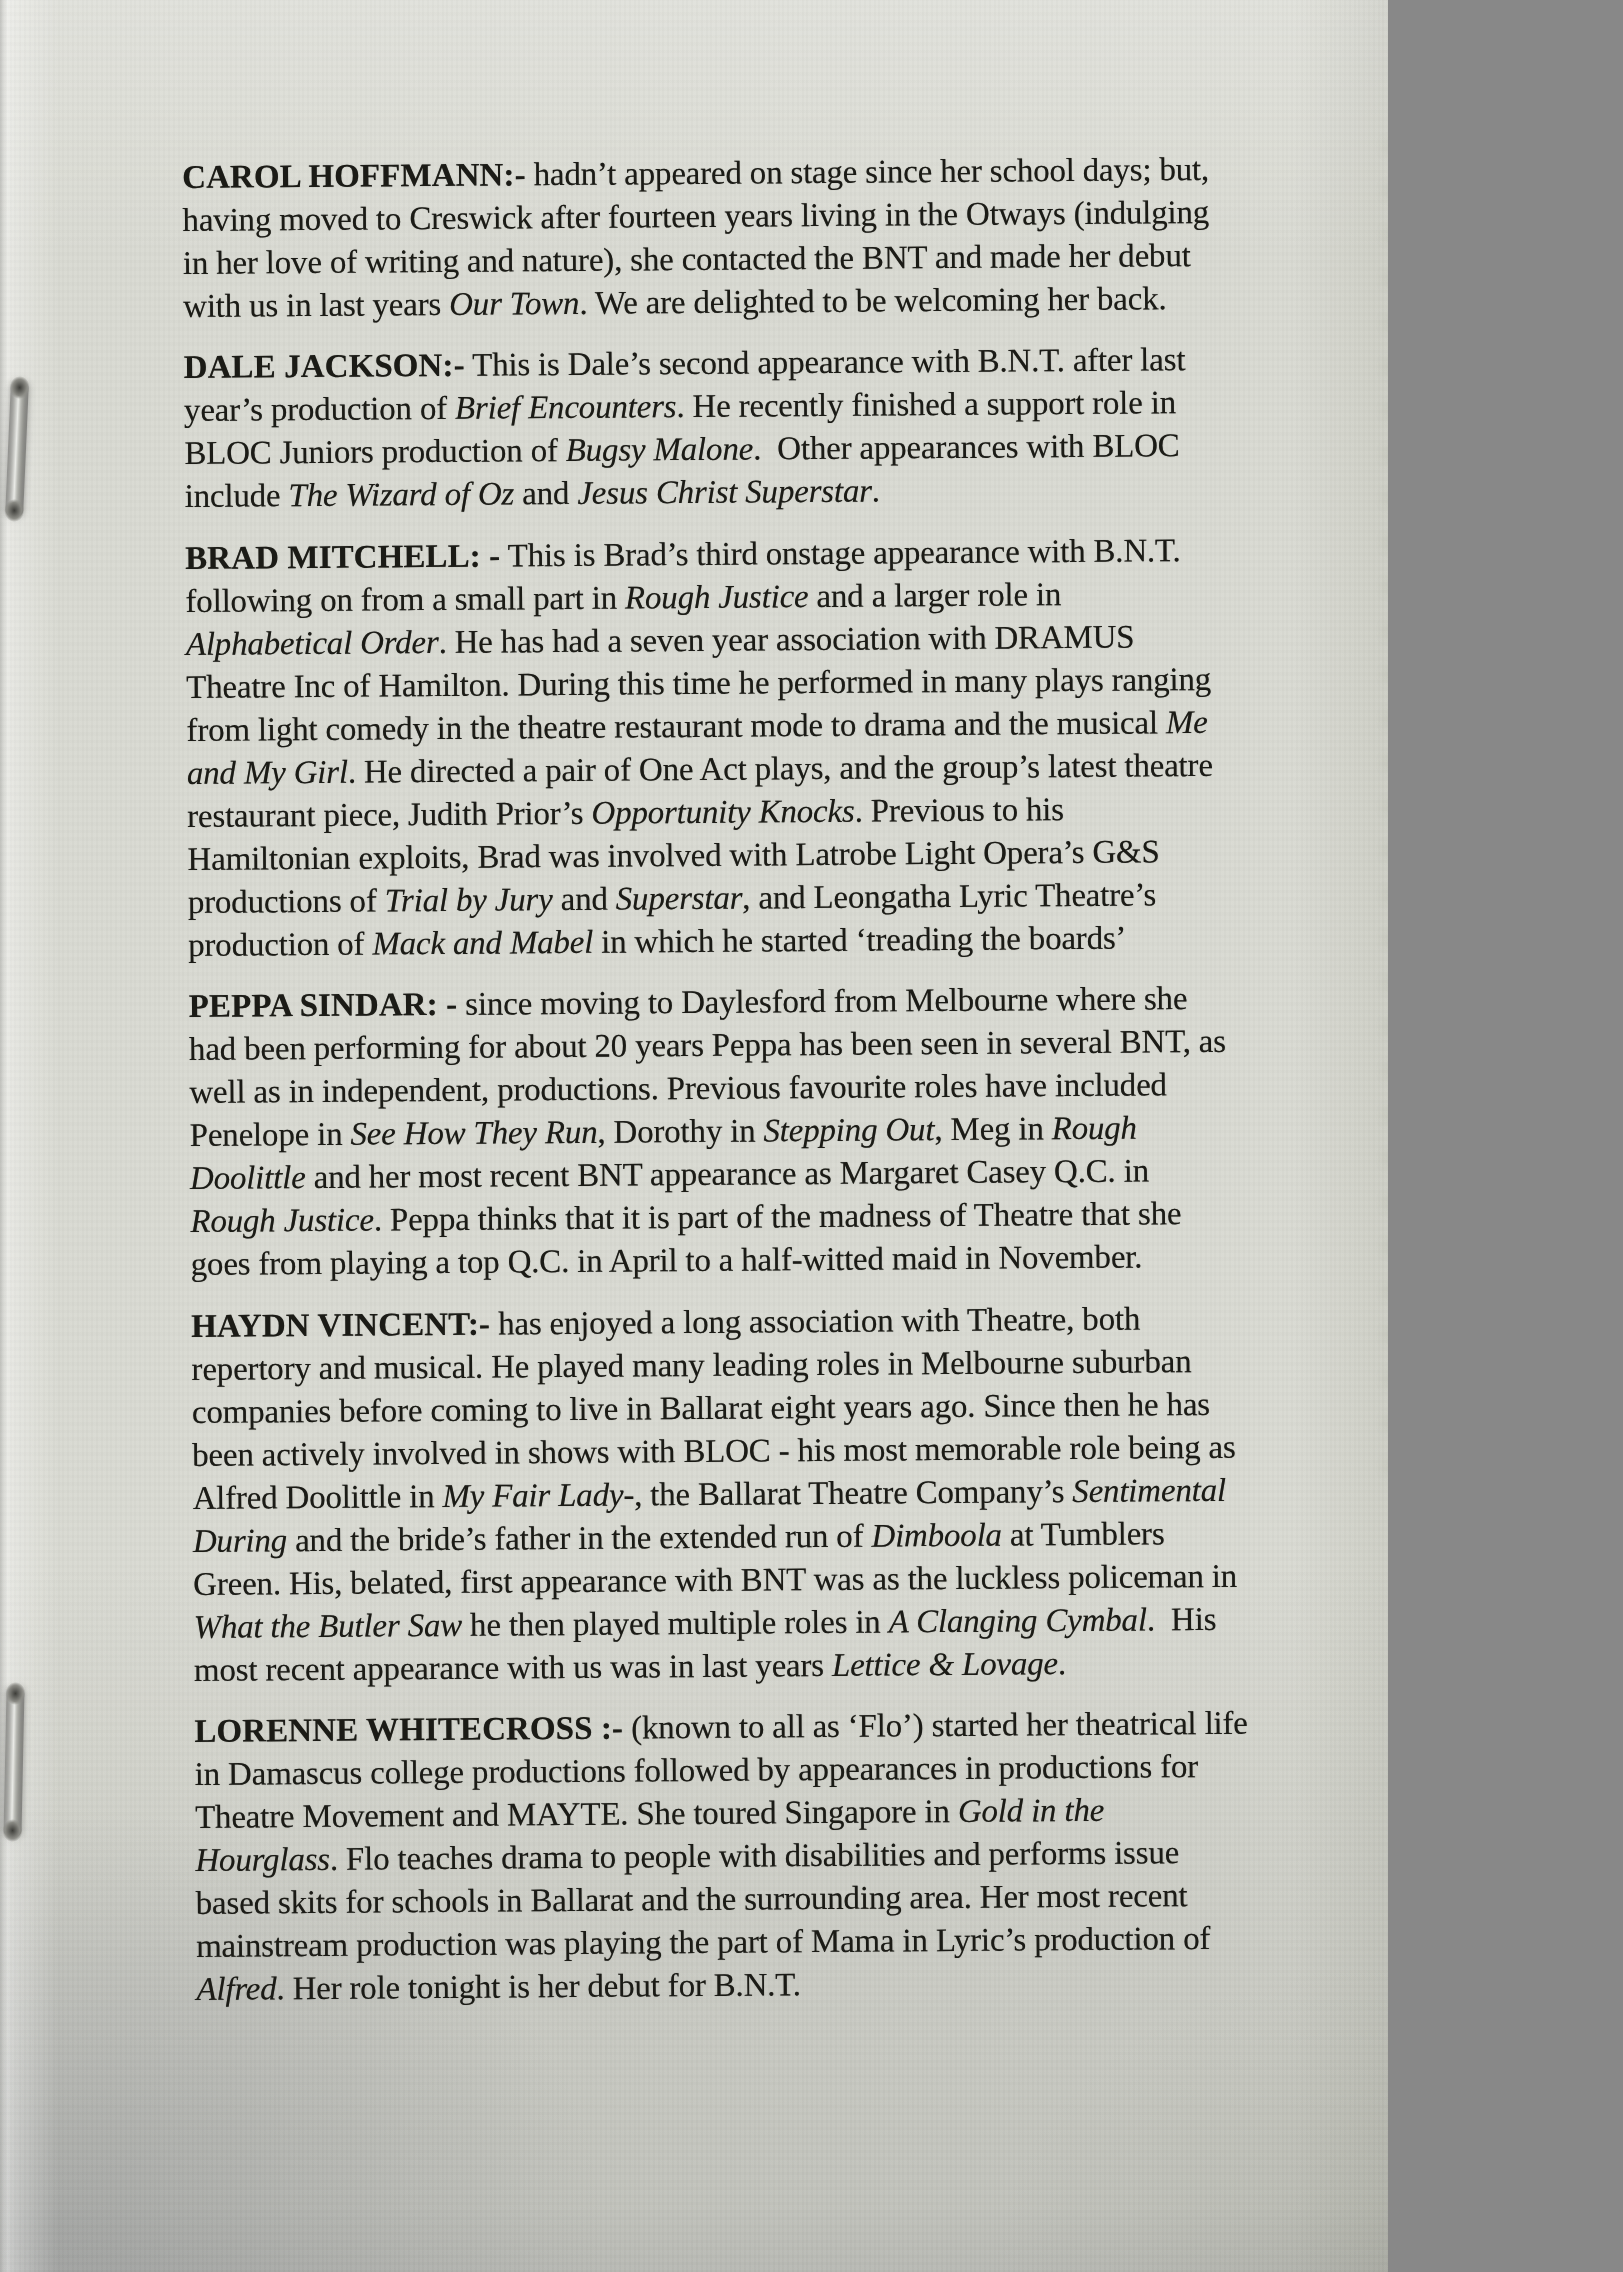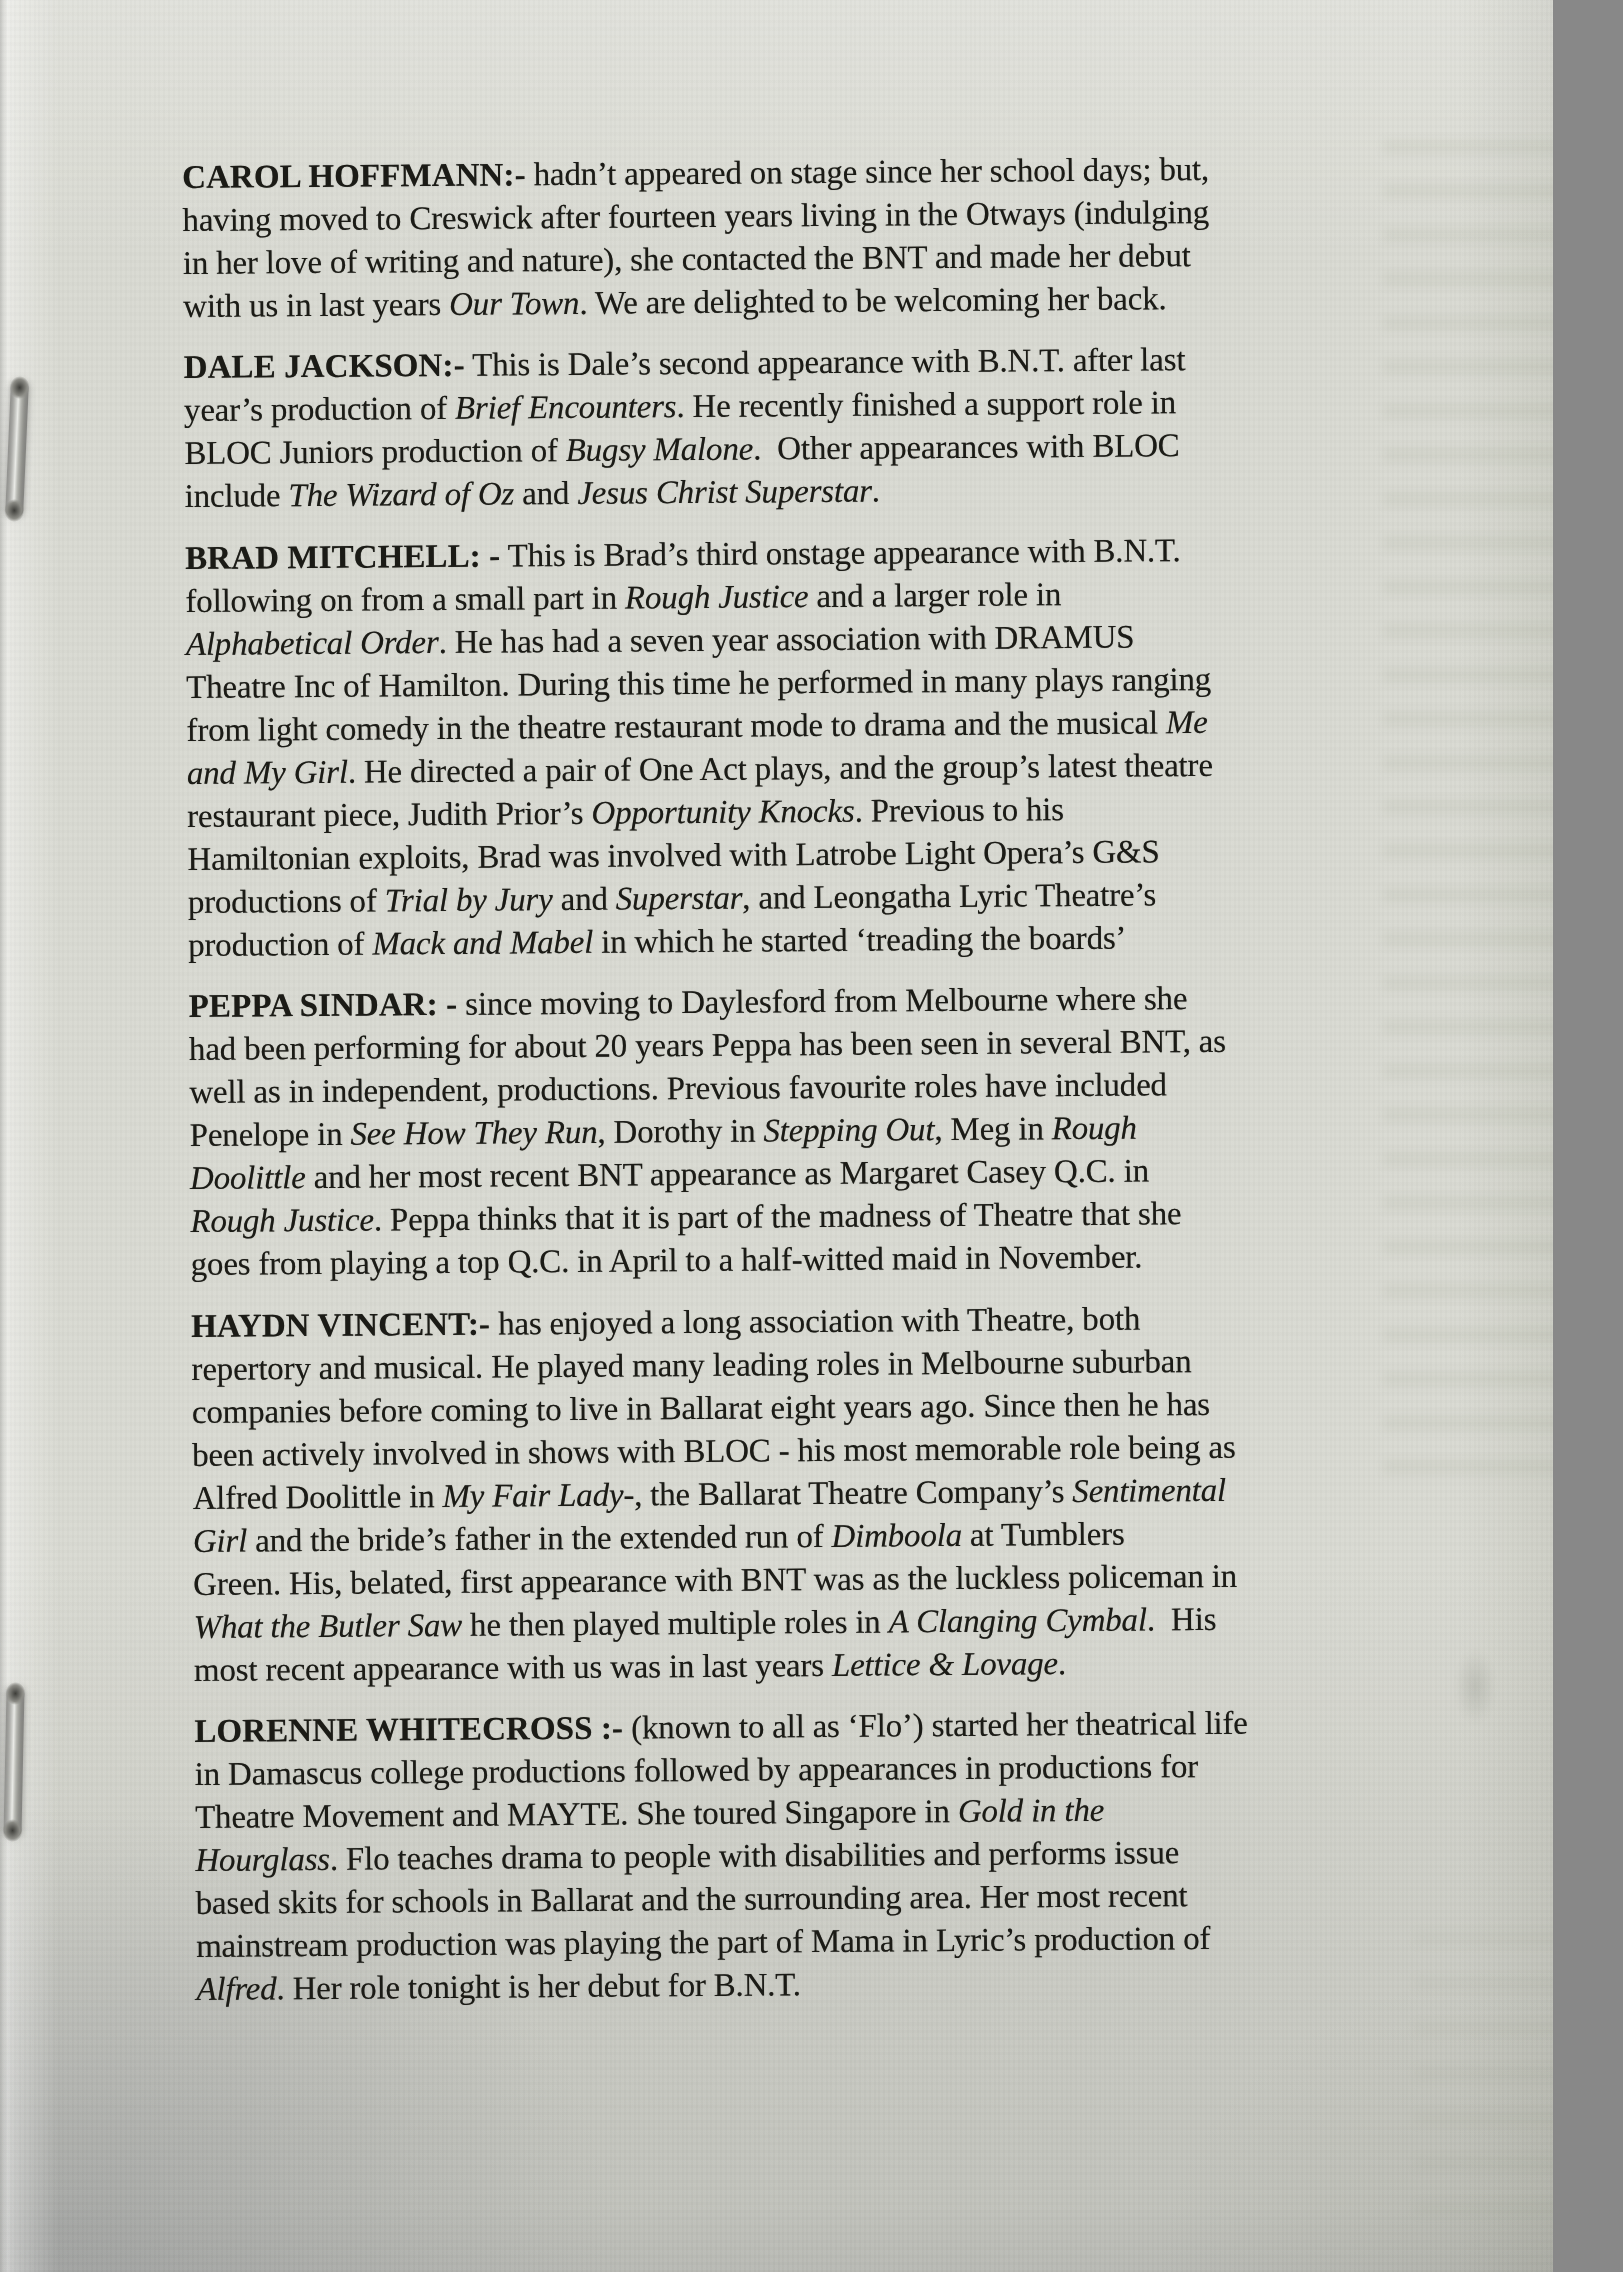--- a/index.html
+++ b/index.html
@@ -1,18 +1,18 @@
 <!DOCTYPE html>
 <html style="font-size:11px"><head>
 <meta charset="utf-8">
 <style>
   html,body{margin:0;padding:0;background:#888;}
   .scan{
     position:relative;
-    width:1553px;height:2273px;
+    width:1388px;height:2273px;
     overflow:hidden;
     background:
       linear-gradient(to right, rgba(255,255,255,.55) 0px, rgba(255,255,255,.30) 17.7px, rgba(255,255,255,0) 58px),
       linear-gradient(to left, rgba(120,122,108,.12) 0px, rgba(120,122,108,0) 95px),
       linear-gradient(to bottom, rgba(255,255,255,.22) 0px, rgba(255,255,255,0) 258px, rgba(0,0,0,0) 1564px, rgba(96,98,96,.20) 2203px, rgba(88,90,92,.26) 2273px),
       radial-gradient(884px 680px at 4% 98%, rgba(108,110,120,.30), rgba(108,110,120,0) 62%),
       radial-gradient(612px 476px at 100% 100%, rgba(140,142,120,.14), rgba(140,142,120,0) 65%),
       #d9dad2;
     font-family:"Liberation Serif","DejaVu Serif",serif;
   }
@@ -138,21 +138,21 @@
         <span class="line"><em>Doolittle</em><span> and her most recent BNT appearance as Margaret Casey Q.C. in</span></span>
         <span class="line"><em>Rough Justice</em><span>. Peppa thinks that it is part of the madness of Theatre that she</span></span>
         <span class="line"><span>goes from playing a top Q.C. in April to a half-witted maid in November.</span></span>
       </p>
       <p class="para">
         <span class="line"><strong>HAYDN VINCENT:-</strong><span> has enjoyed a long association with Theatre, both</span></span>
         <span class="line"><span>repertory and musical. He played many leading roles in Melbourne suburban</span></span>
         <span class="line"><span>companies before coming to live in Ballarat eight years ago. Since then he has</span></span>
         <span class="line"><span>been actively involved in shows with BLOC - his most memorable role being as</span></span>
         <span class="line"><span>Alfred Doolittle in </span><em>My Fair Lady-</em><span>, the Ballarat Theatre Company’s </span><em>Sentimental</em></span>
-        <span class="line"><em>Girl</em><span> and the bride’s father in the extended run of </span><em>Dimboola</em><span> at Tumblers</span></span>
+        <span class="line"><em>During</em><span> and the bride’s father in the extended run of </span><em>Dimboola</em><span> at Tumblers</span></span>
         <span class="line"><span>Green. His, belated, first appearance with BNT was as the luckless policeman in</span></span>
         <span class="line"><em>What the Butler Saw</em><span> he then played multiple roles in </span><em>A Clanging Cymbal</em><span>.  His</span></span>
         <span class="line"><span>most recent appearance with us was in last years </span><em>Lettice &amp; Lovage</em><span>.</span></span>
       </p>
       <p class="para">
         <span class="line"><strong>LORENNE WHITECROSS :-</strong><span> (known to all as ‘Flo’) started her theatrical life</span></span>
         <span class="line"><span>in Damascus college productions followed by appearances in productions for</span></span>
         <span class="line"><span>Theatre Movement and MAYTE. She toured Singapore in </span><em>Gold in the</em></span>
         <span class="line"><em>Hourglass</em><span>. Flo teaches drama to people with disabilities and performs issue</span></span>
         <span class="line"><span>based skits for schools in Ballarat and the surrounding area. Her most recent</span></span>

